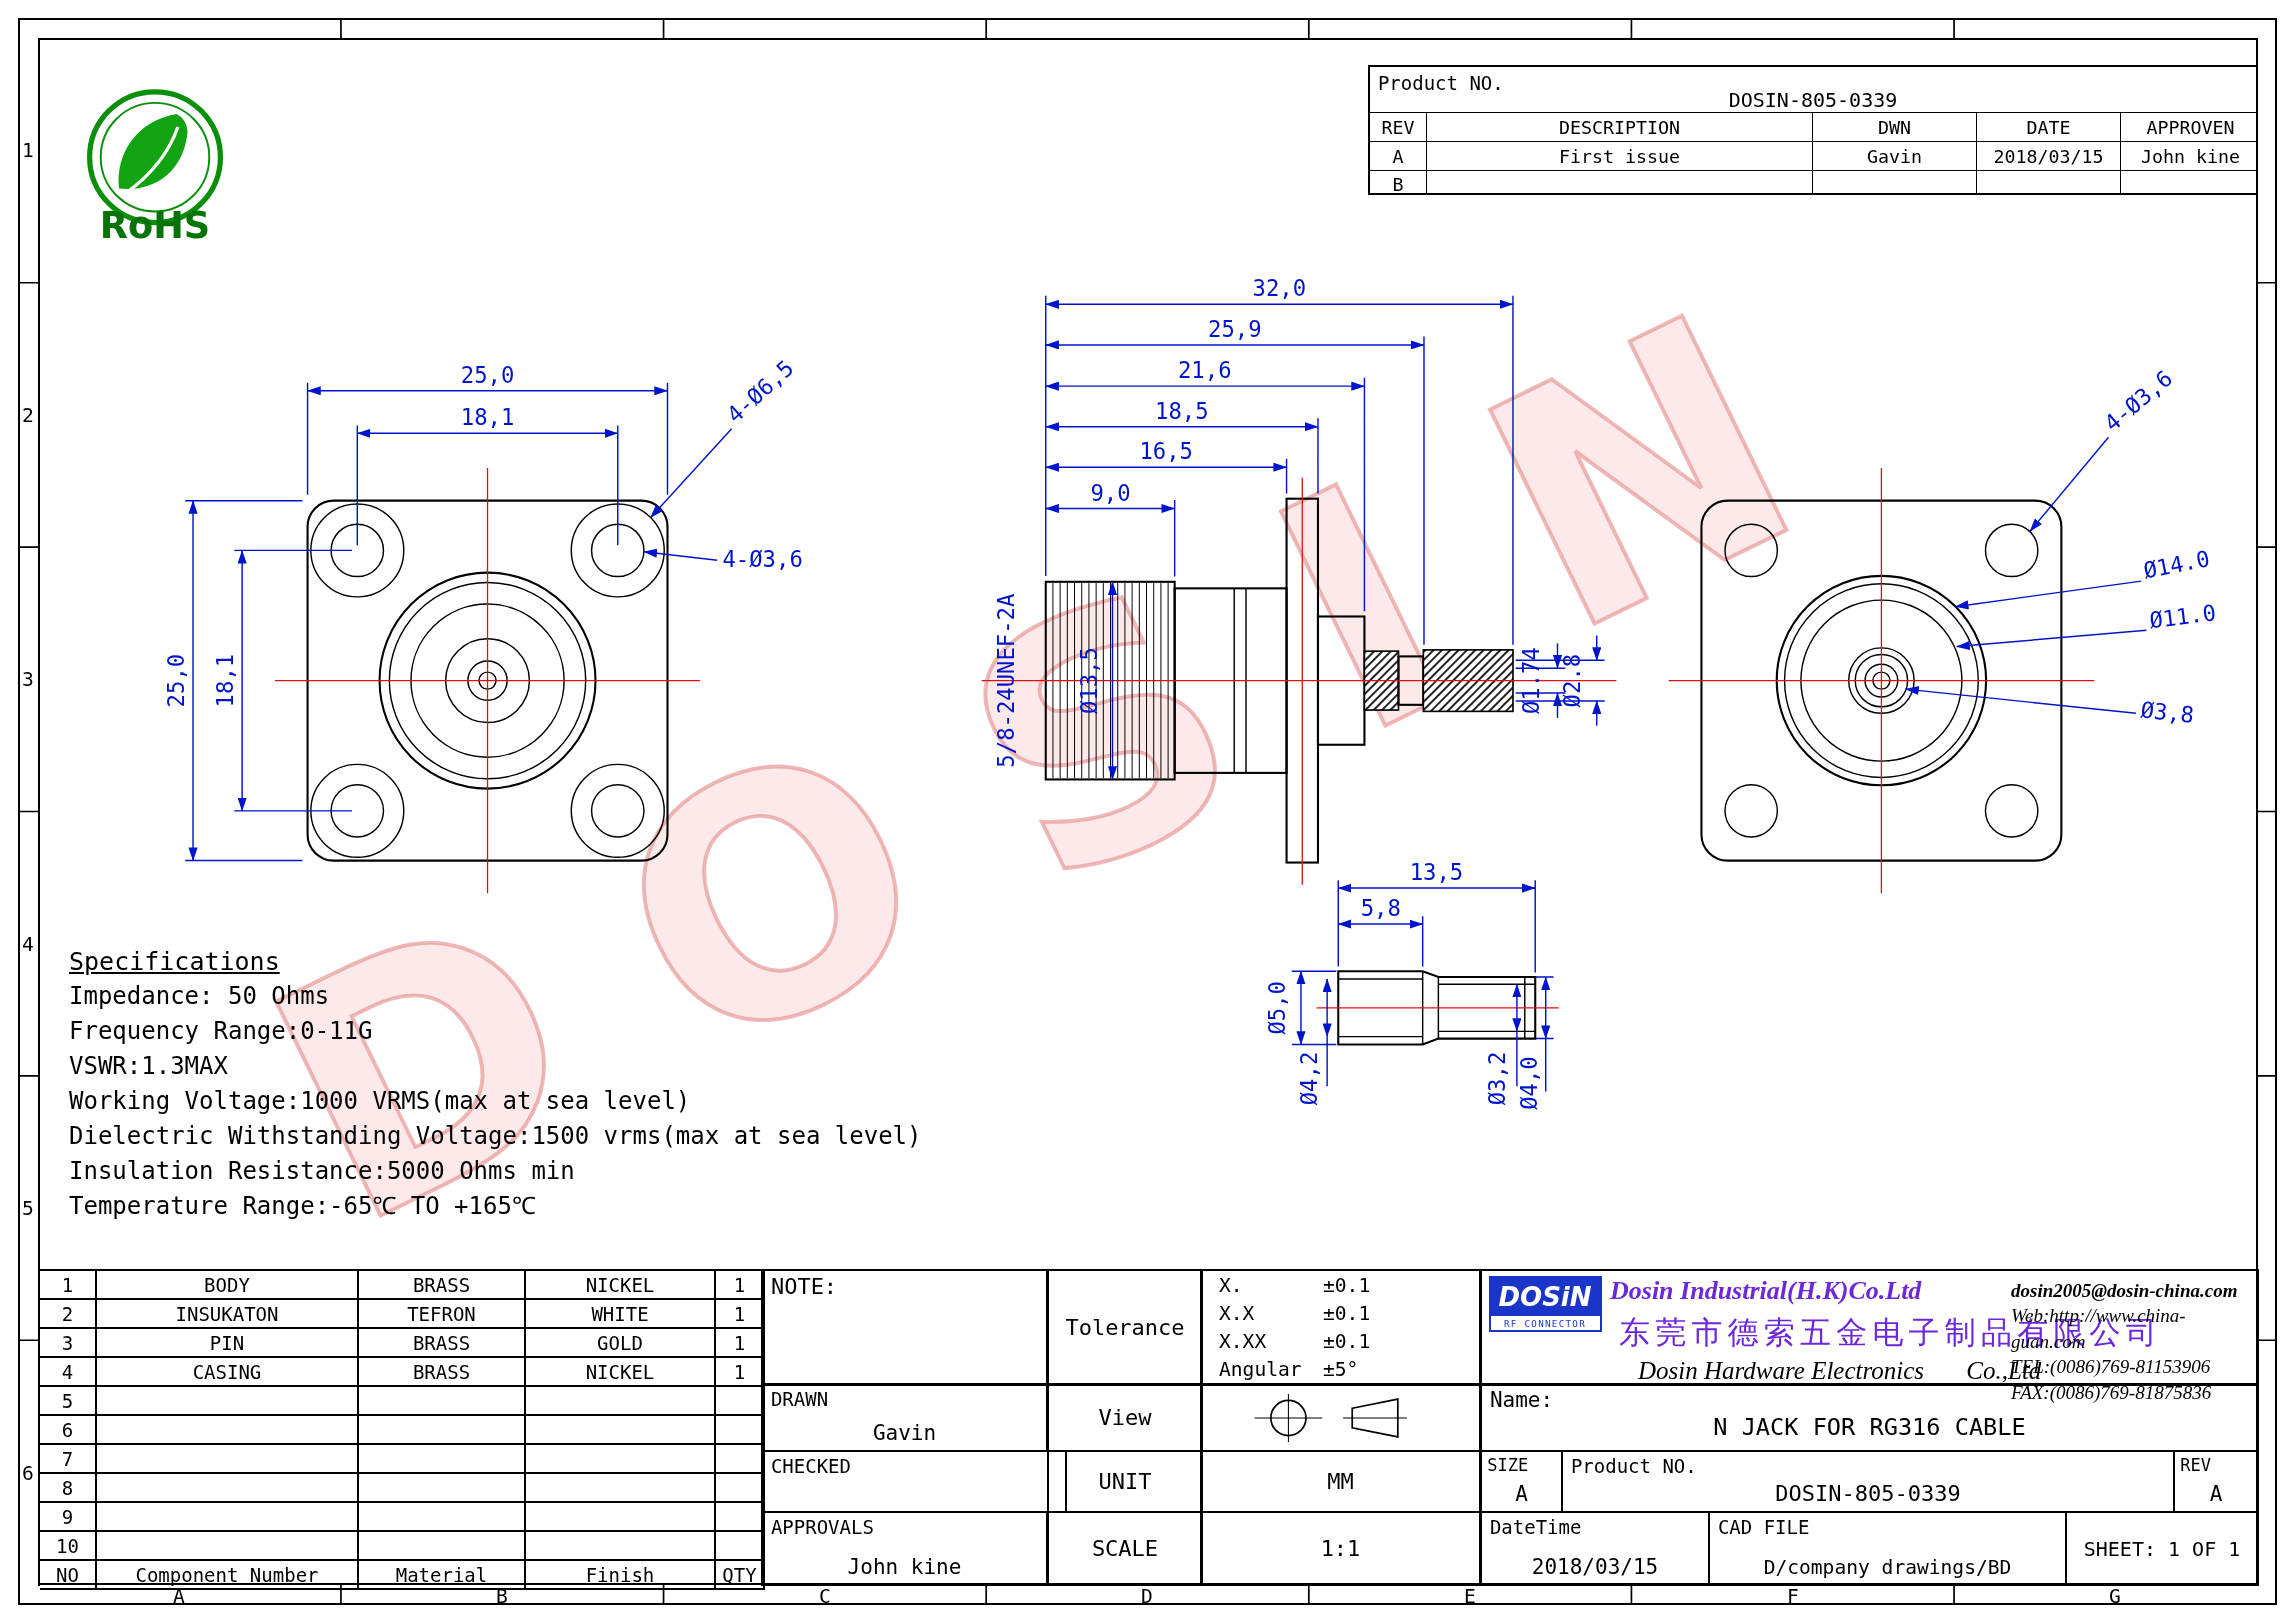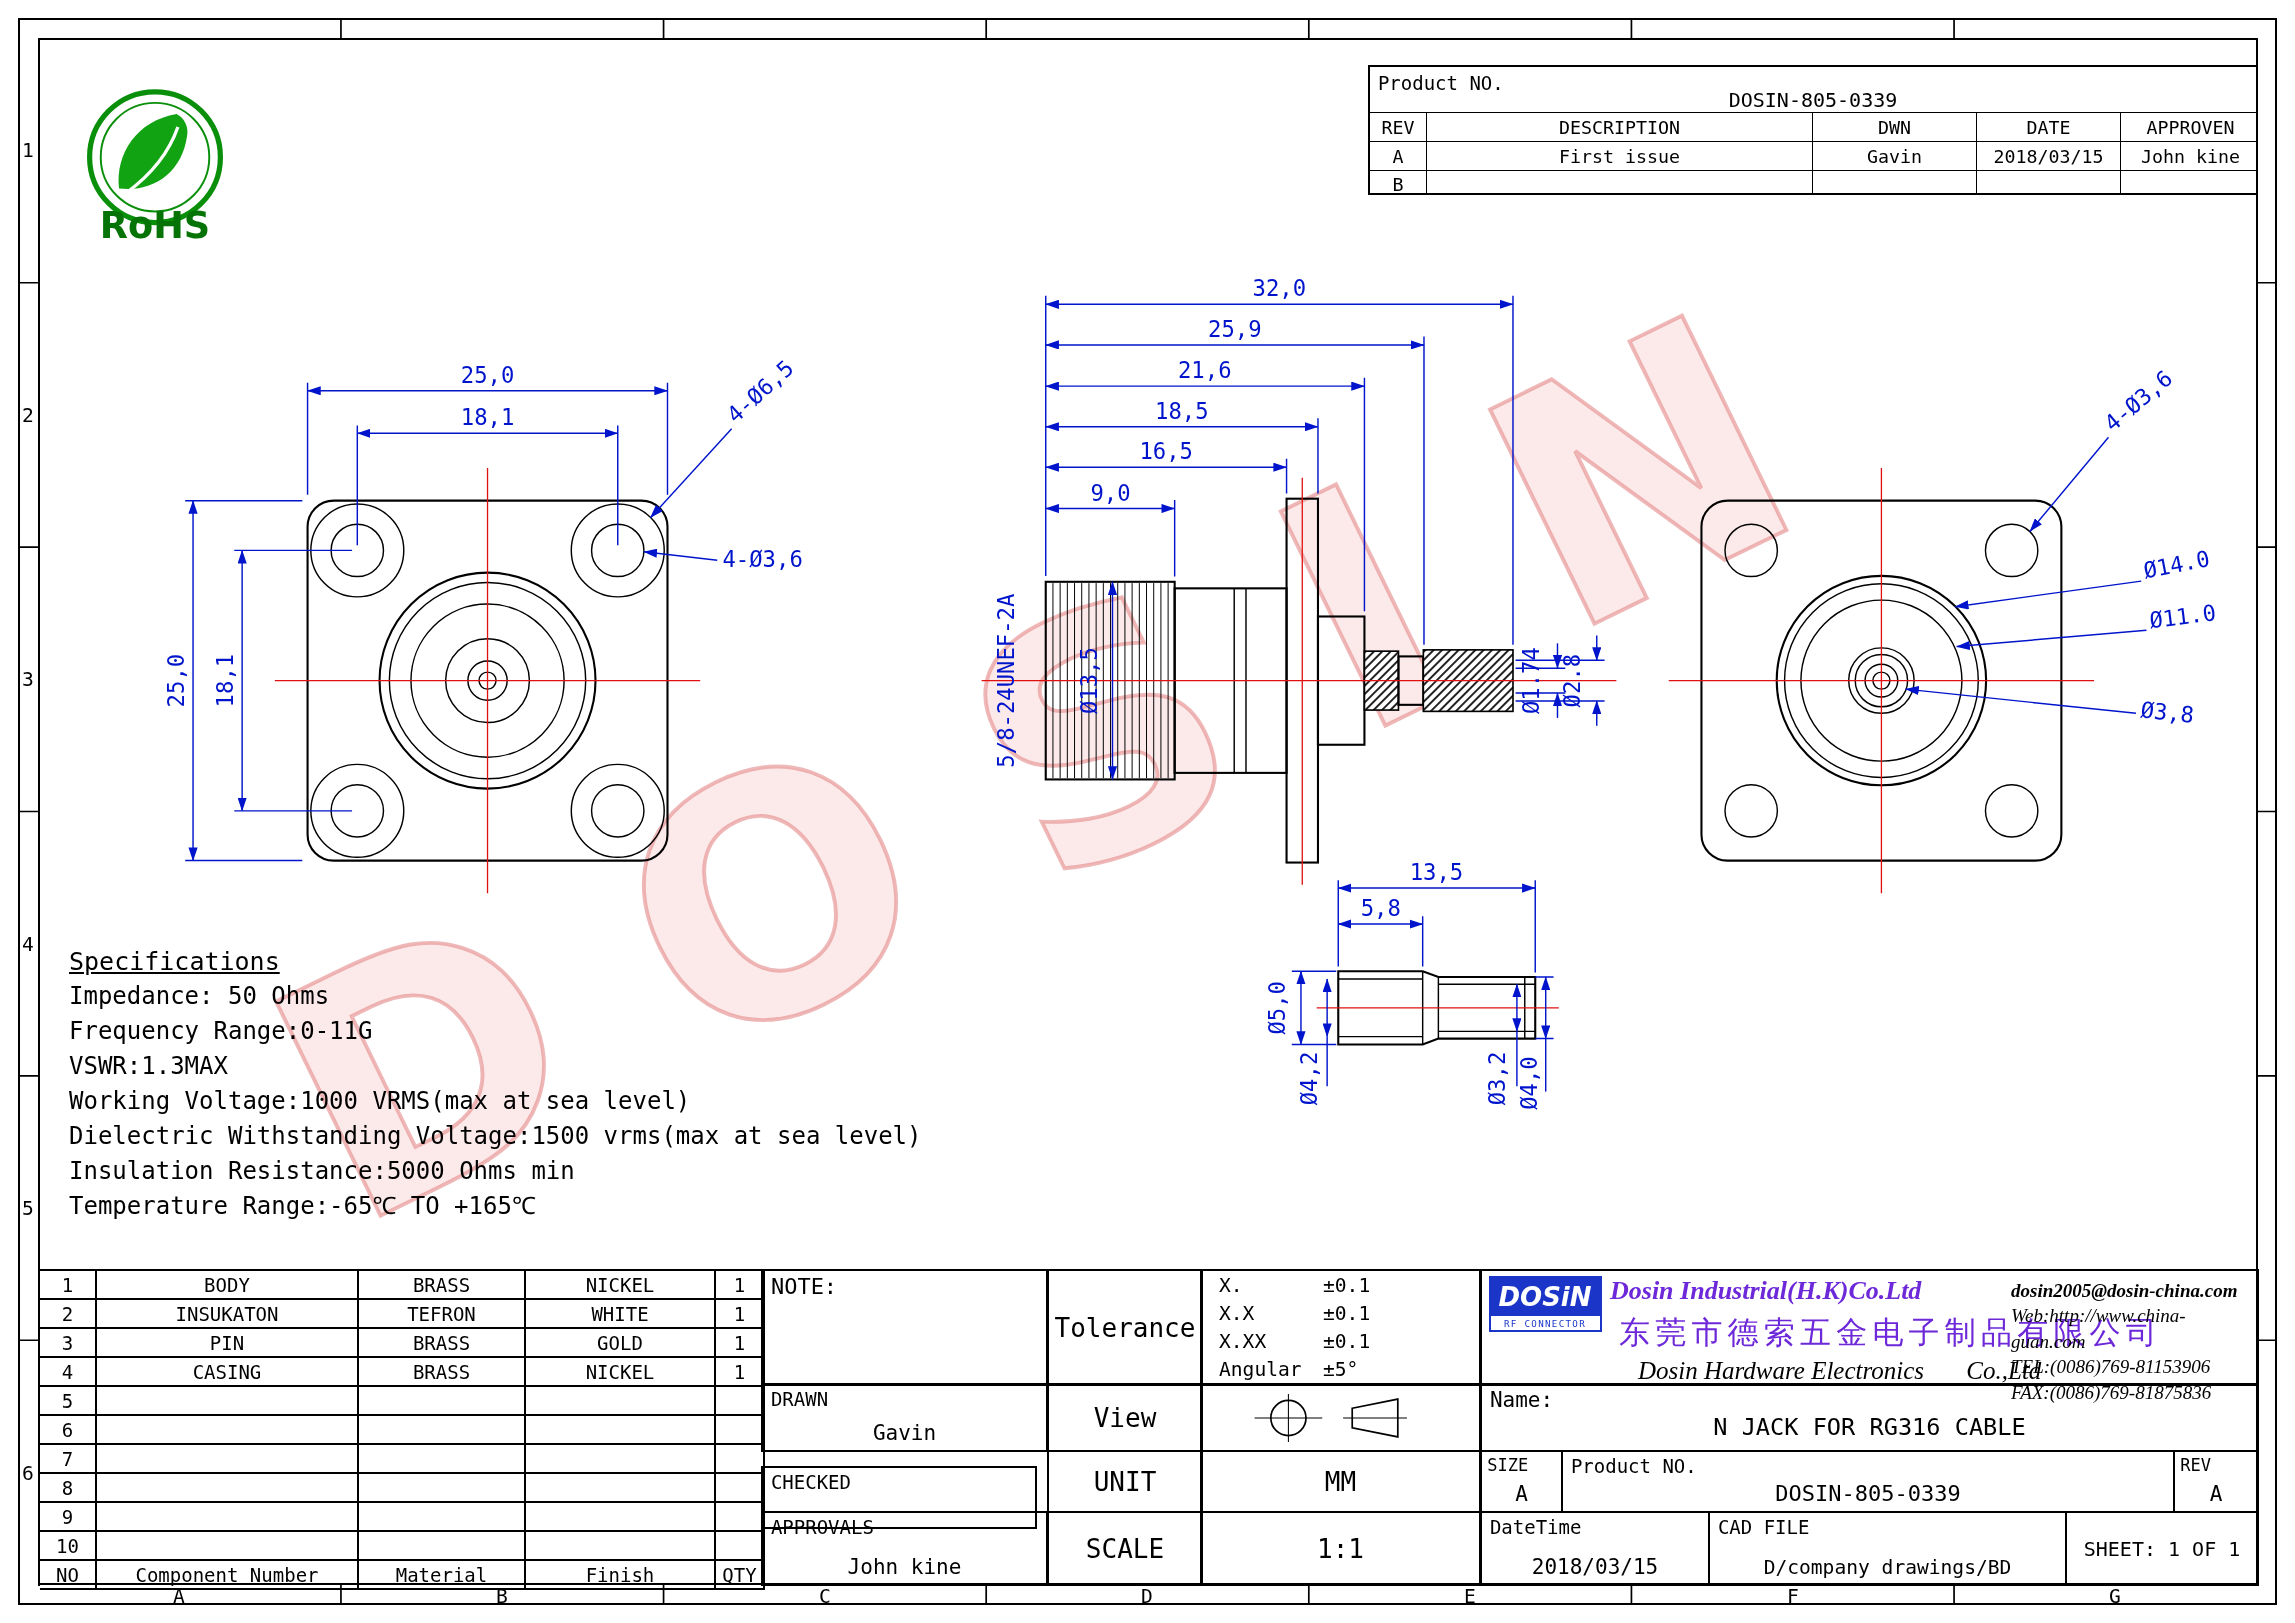--- a/index.html
+++ b/index.html
@@ -37,21 +37,21 @@
            display:flex; align-items:center; justify-content:center; font-size:18.3px; }
   .tcell:nth-child(5n+1) { border-left:none; }
   .ctable { position:absolute; left:38px; top:1269px; width:725px; height:317px; z-index:3;
             display:grid; grid-template-columns:57px 262px 167px 190px 49px; grid-auto-rows:29px;
             border-top:2px solid #000; border-left:2px solid #000; }
   .cell { border-right:2px solid #000; border-bottom:2px solid #000;
           display:flex; align-items:center; justify-content:center; font-size:19px; overflow:hidden; }
   .bbox { position:absolute; z-index:3; border:2px solid #000; }
   .boxlab { position:absolute; left:7.9px; top:2.6px; font-size:19px; }
   .boxval-c { position:absolute; left:0; right:0; bottom:5.2px; text-align:center; font-size:21px; }
-  .cc { display:flex; align-items:center; justify-content:center; font-size:26px; }
+  .cc { display:flex; align-items:center; justify-content:center; font-size:22px; }
   .tolrow { display:flex; height:28px; align-items:center; font-size:19.6px; }
   .tolrow .k { width:121px; padding-left:17px; }
   .logo { position:absolute; left:6.5px; top:5.2px; width:113px; height:56px; border:2px solid #1a35c8; }
   .logo .top { height:38px; background:#1a35c8; color:#fff; font-style:italic; font-weight:bold;
                font-size:26px; display:flex; align-items:center; justify-content:center;
                font-family:"DejaVu Sans", sans-serif; }
   .logo .sub { height:14.4px; color:#1a35c8; font-size:9.2px; display:flex; align-items:center;
                justify-content:center; letter-spacing:1.3px; }
   .magenta { color:#6d28d9; }
   .serif-it { font-family:"Liberation Serif", serif; font-style:italic; }
@@ -317,21 +317,21 @@
     <div class="cell">QTY</div>
   </div>
 
   <div class="bbox" style="left:761px;top:1269px;width:287px;height:117px;">
     <div class="boxlab" style="font-size:22px;">NOTE:</div>
   </div>
   <div class="bbox" style="left:761px;top:1383px;width:287px;height:69px;">
     <div class="boxlab">DRAWN</div>
     <div class="boxval-c">Gavin</div>
   </div>
-  <div class="bbox" style="left:761px;top:1450px;width:276px;height:63px;margin-top:16px;">
+  <div class="bbox" style="left:761px;top:1450px;width:306px;height:63px;">
     <div class="boxlab">CHECKED</div>
     <div class="boxval-c"></div>
   </div>
   <div class="bbox" style="left:761px;top:1511px;width:287px;height:75px;">
     <div class="boxlab">APPROVALS</div>
     <div class="boxval-c">John kine</div>
   </div>
 
   <div class="bbox cc" style="left:1047px;top:1269px;width:156px;height:117px;">
     <span>Tolerance</span>

